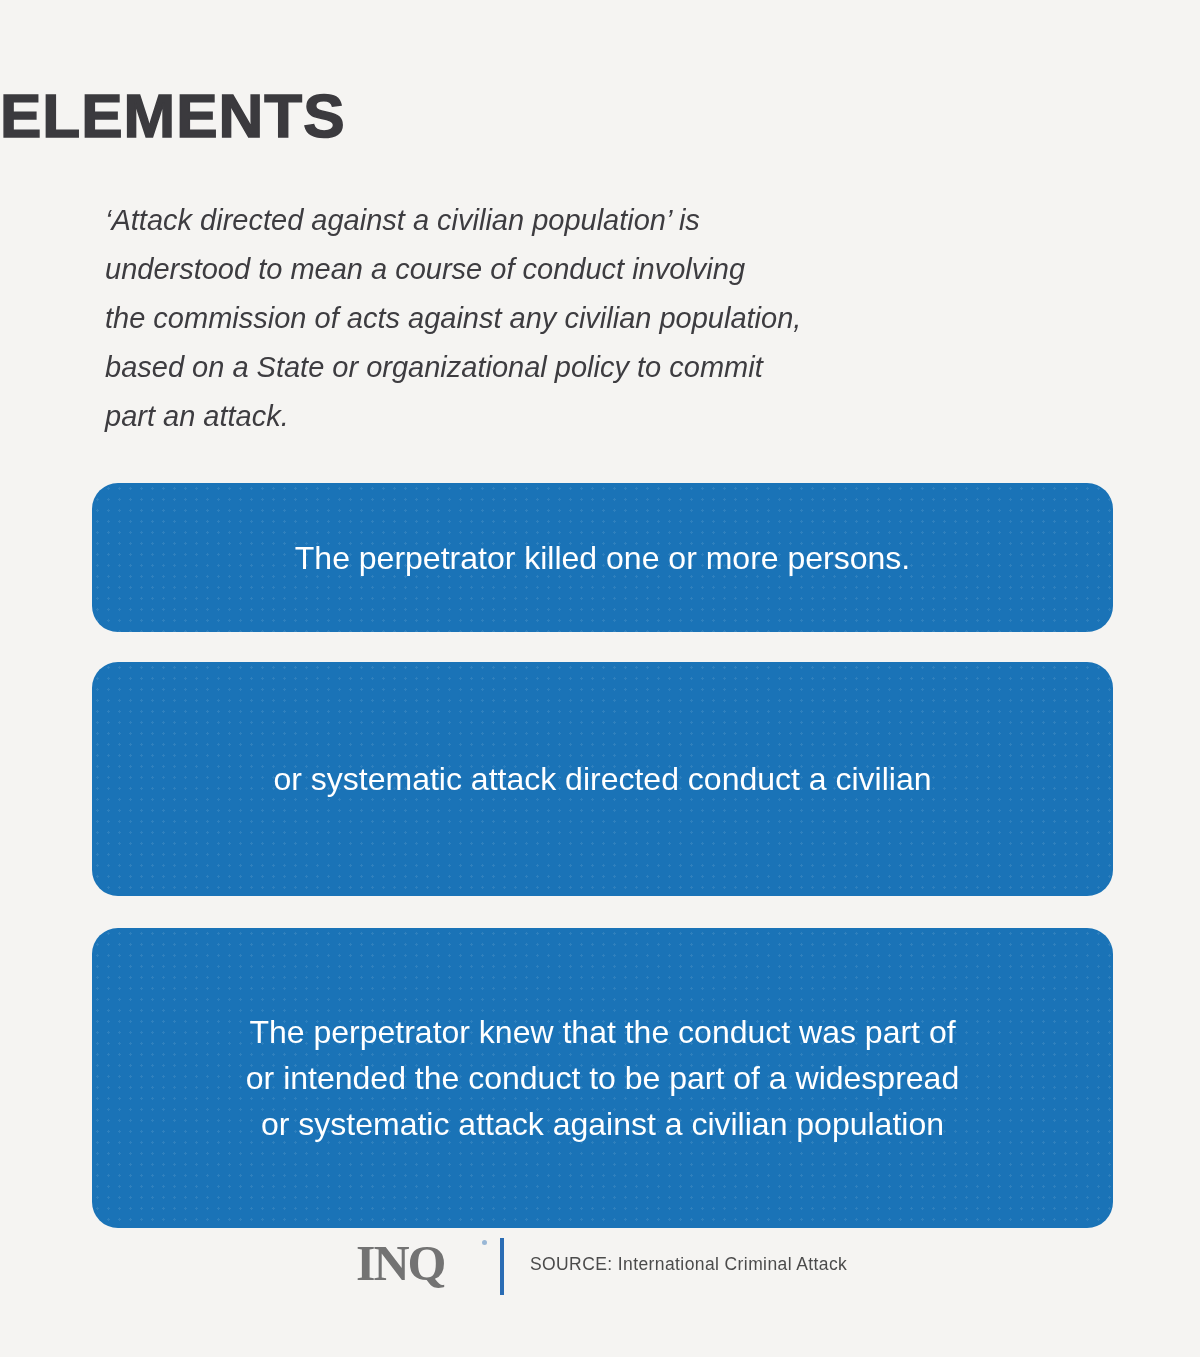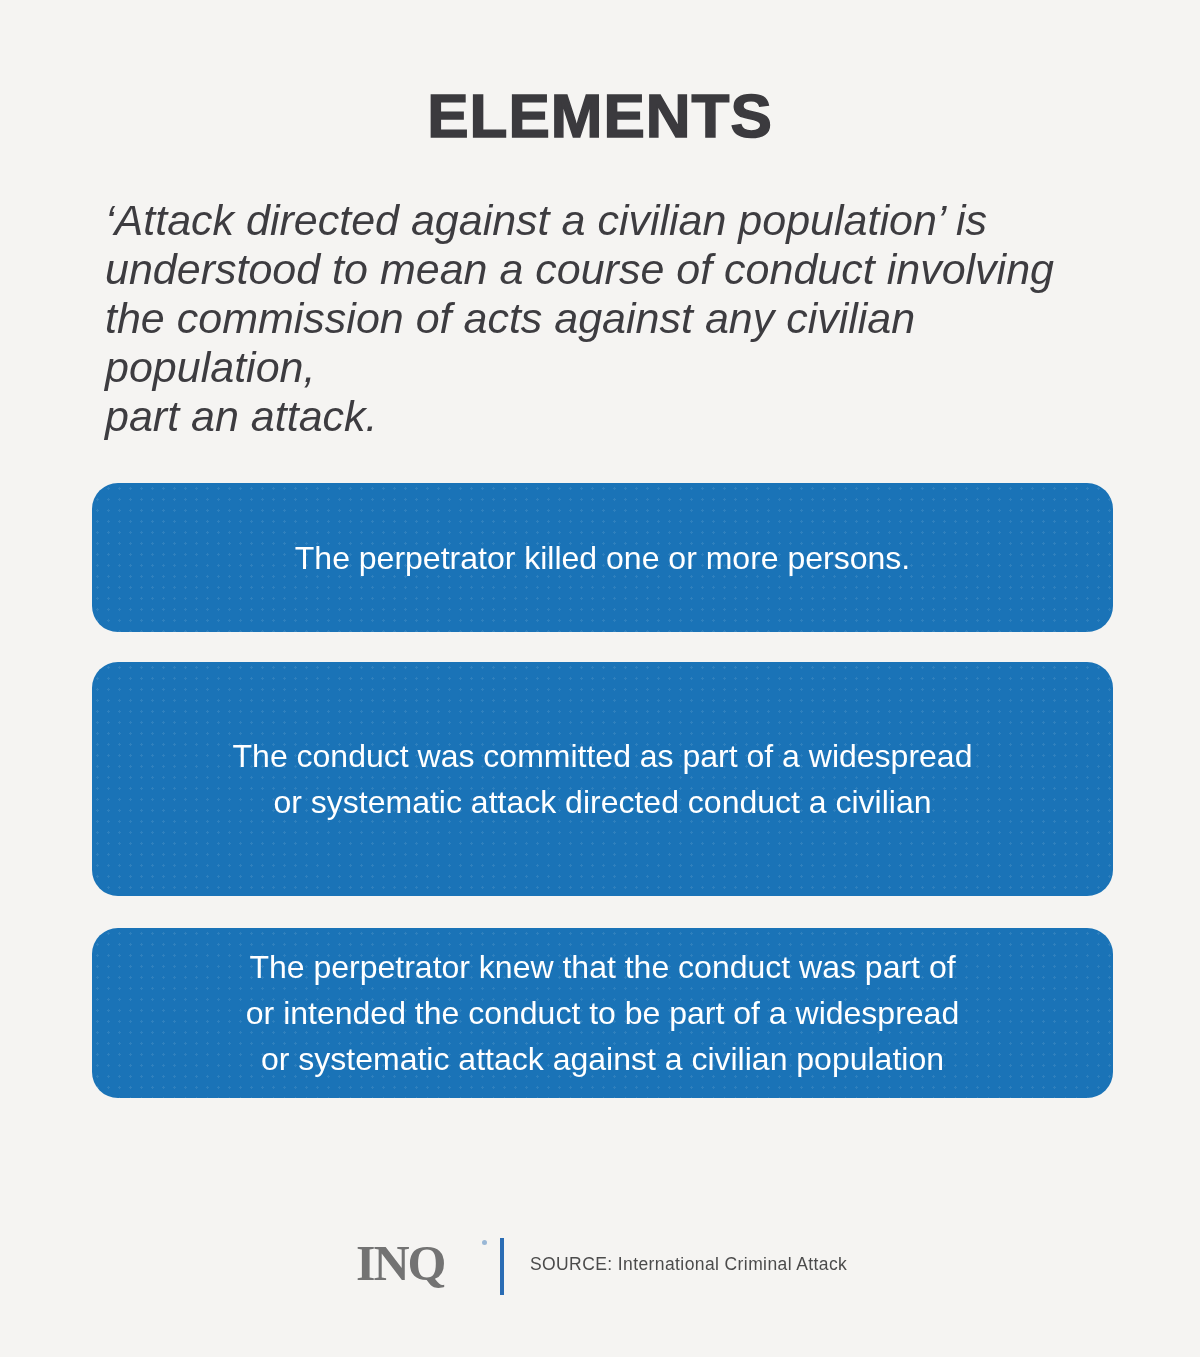--- a/index.html
+++ b/index.html
@@ -13,35 +13,34 @@
     margin: 0 auto;
     background: #f5f4f2;
     overflow: hidden;
   }
 
   .title {
     position: absolute;
     top: 80px;
     left: 0;
     width: 100%;
-    text-align: center;
     font-size: 62px;
     font-weight: 900;
     letter-spacing: 1px;
     color: #3b3a3e;
     -webkit-text-stroke: 1.5px #3b3a3e;
   }
 
   .intro {
     position: absolute;
     left: 105px;
     top: 196px;
     width: 1010px;
     font-style: italic;
-    font-size: 43px;
+    font-size: 29px;
     line-height: 49px;
     color: #3d3c40;
   }
   .intro .line { display: block; }
 
   .boxes {
     position: absolute;
     left: 92px;
     top: 483px;
     width: 1021px;
@@ -62,21 +61,21 @@
     flex-direction: column;
     align-items: center;
     justify-content: center;
     text-align: center;
     padding: 4px 42px;
   }
   .element-box .line { display: block; }
 
   .box-1 { top: 0;    height: 149px; }   
   .box-2 { top: 179px; height: 234px; }  
-  .box-3 { top: 445px; height: 170px; }  
+  .box-3 { top: 445px; height: 300px; }  
 
   .footer {
     position: absolute;
     left: 0;
     top: 1228px;
     width: 100%;
     height: 80px;
   }
 
   .logo {
@@ -123,31 +122,31 @@
 <body>
 
 <div class="page">
 
   <h1 class="title">ELEMENTS</h1>
 
   <div class="intro">
     <span class="line">‘Attack directed against a civilian population’ is</span>
     <span class="line">understood to mean a course of conduct involving</span>
     <span class="line">the commission of acts against any civilian population,</span>
+    <span class="line">based on a State or organizational policy to commit</span>
     <span class="line">part an attack.</span>
   </div>
 
   <div class="boxes">
 
     <div class="element-box box-1">
       <span class="line">The perpetrator killed one or more persons.</span>
     </div>
 
     <div class="element-box box-2">
-      <span class="line">The conduct was committed as part of a widespread</span>
       <span class="line">or systematic attack directed conduct a civilian</span>
     </div>
 
     <div class="element-box box-3">
       <span class="line">The perpetrator knew that the conduct was part of</span>
       <span class="line">or intended the conduct to be part of a widespread</span>
       <span class="line">or systematic attack against a civilian population</span>
     </div>
 
   </div>

